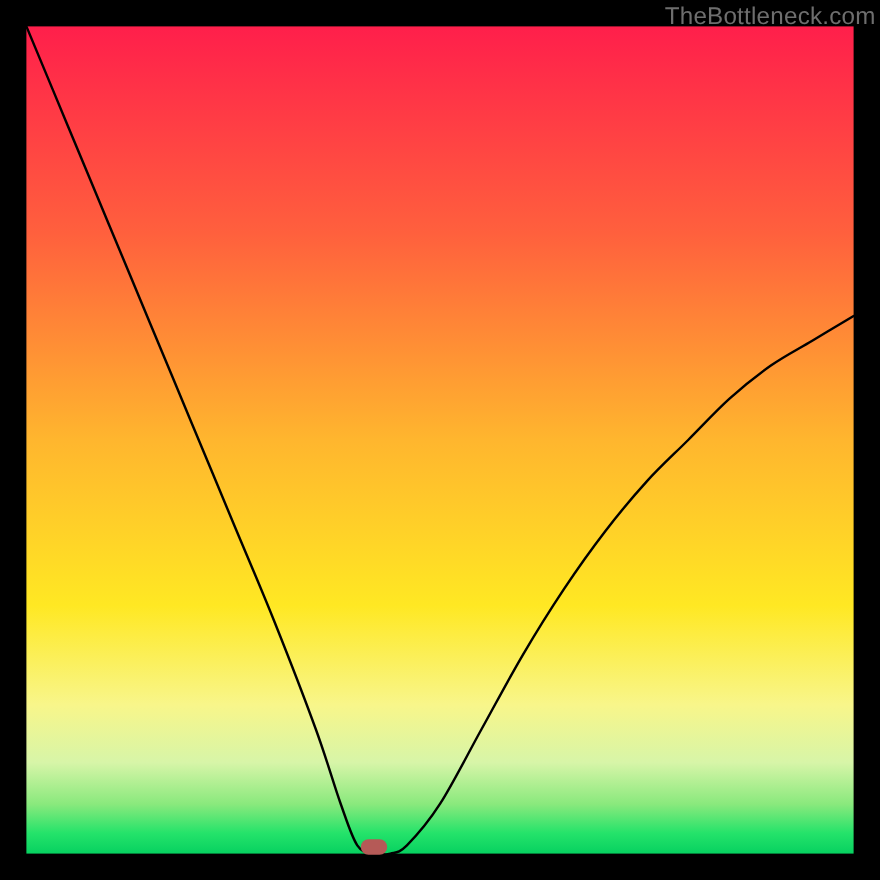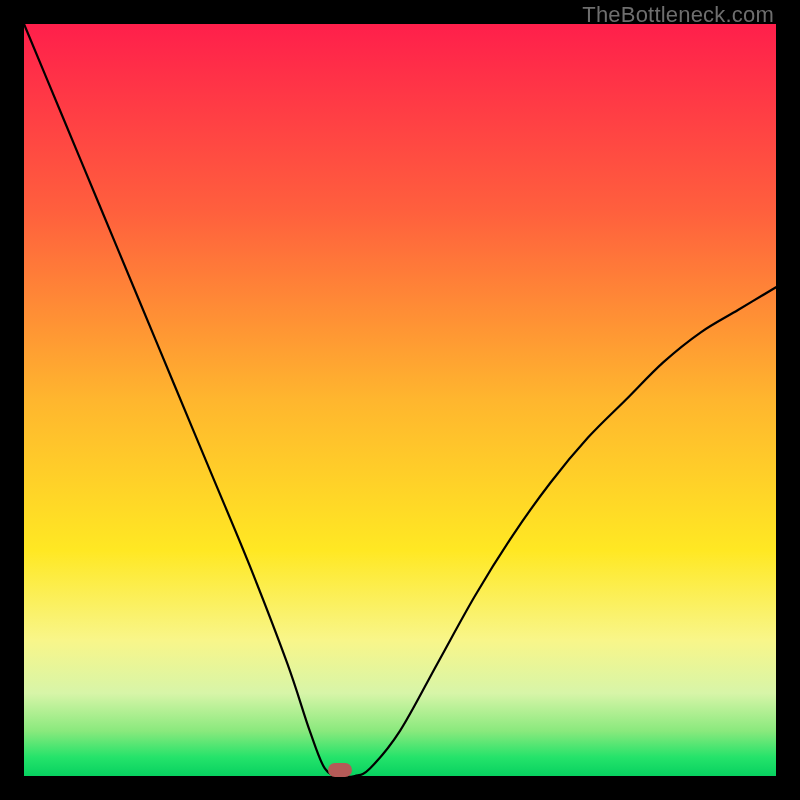--- a/index.html
+++ b/index.html
@@ -6,21 +6,21 @@
   html, body { width: 800px; height: 800px; overflow: hidden; background: #000; }
   .frame {
     position: relative;
     width: 800px;
     height: 800px;
     background: #000;
   }
   .watermark {
     position: absolute;
     top: 2px;
-    right: 26px;
+    right: 4px;
     color: #6e6e6e;
     font-family: Arial, Helvetica, sans-serif;
     font-size: 22px;
     font-weight: 500;
     letter-spacing: 0.2px;
     z-index: 3;
   }
   .plot {
     position: absolute;
     left: 24px;

